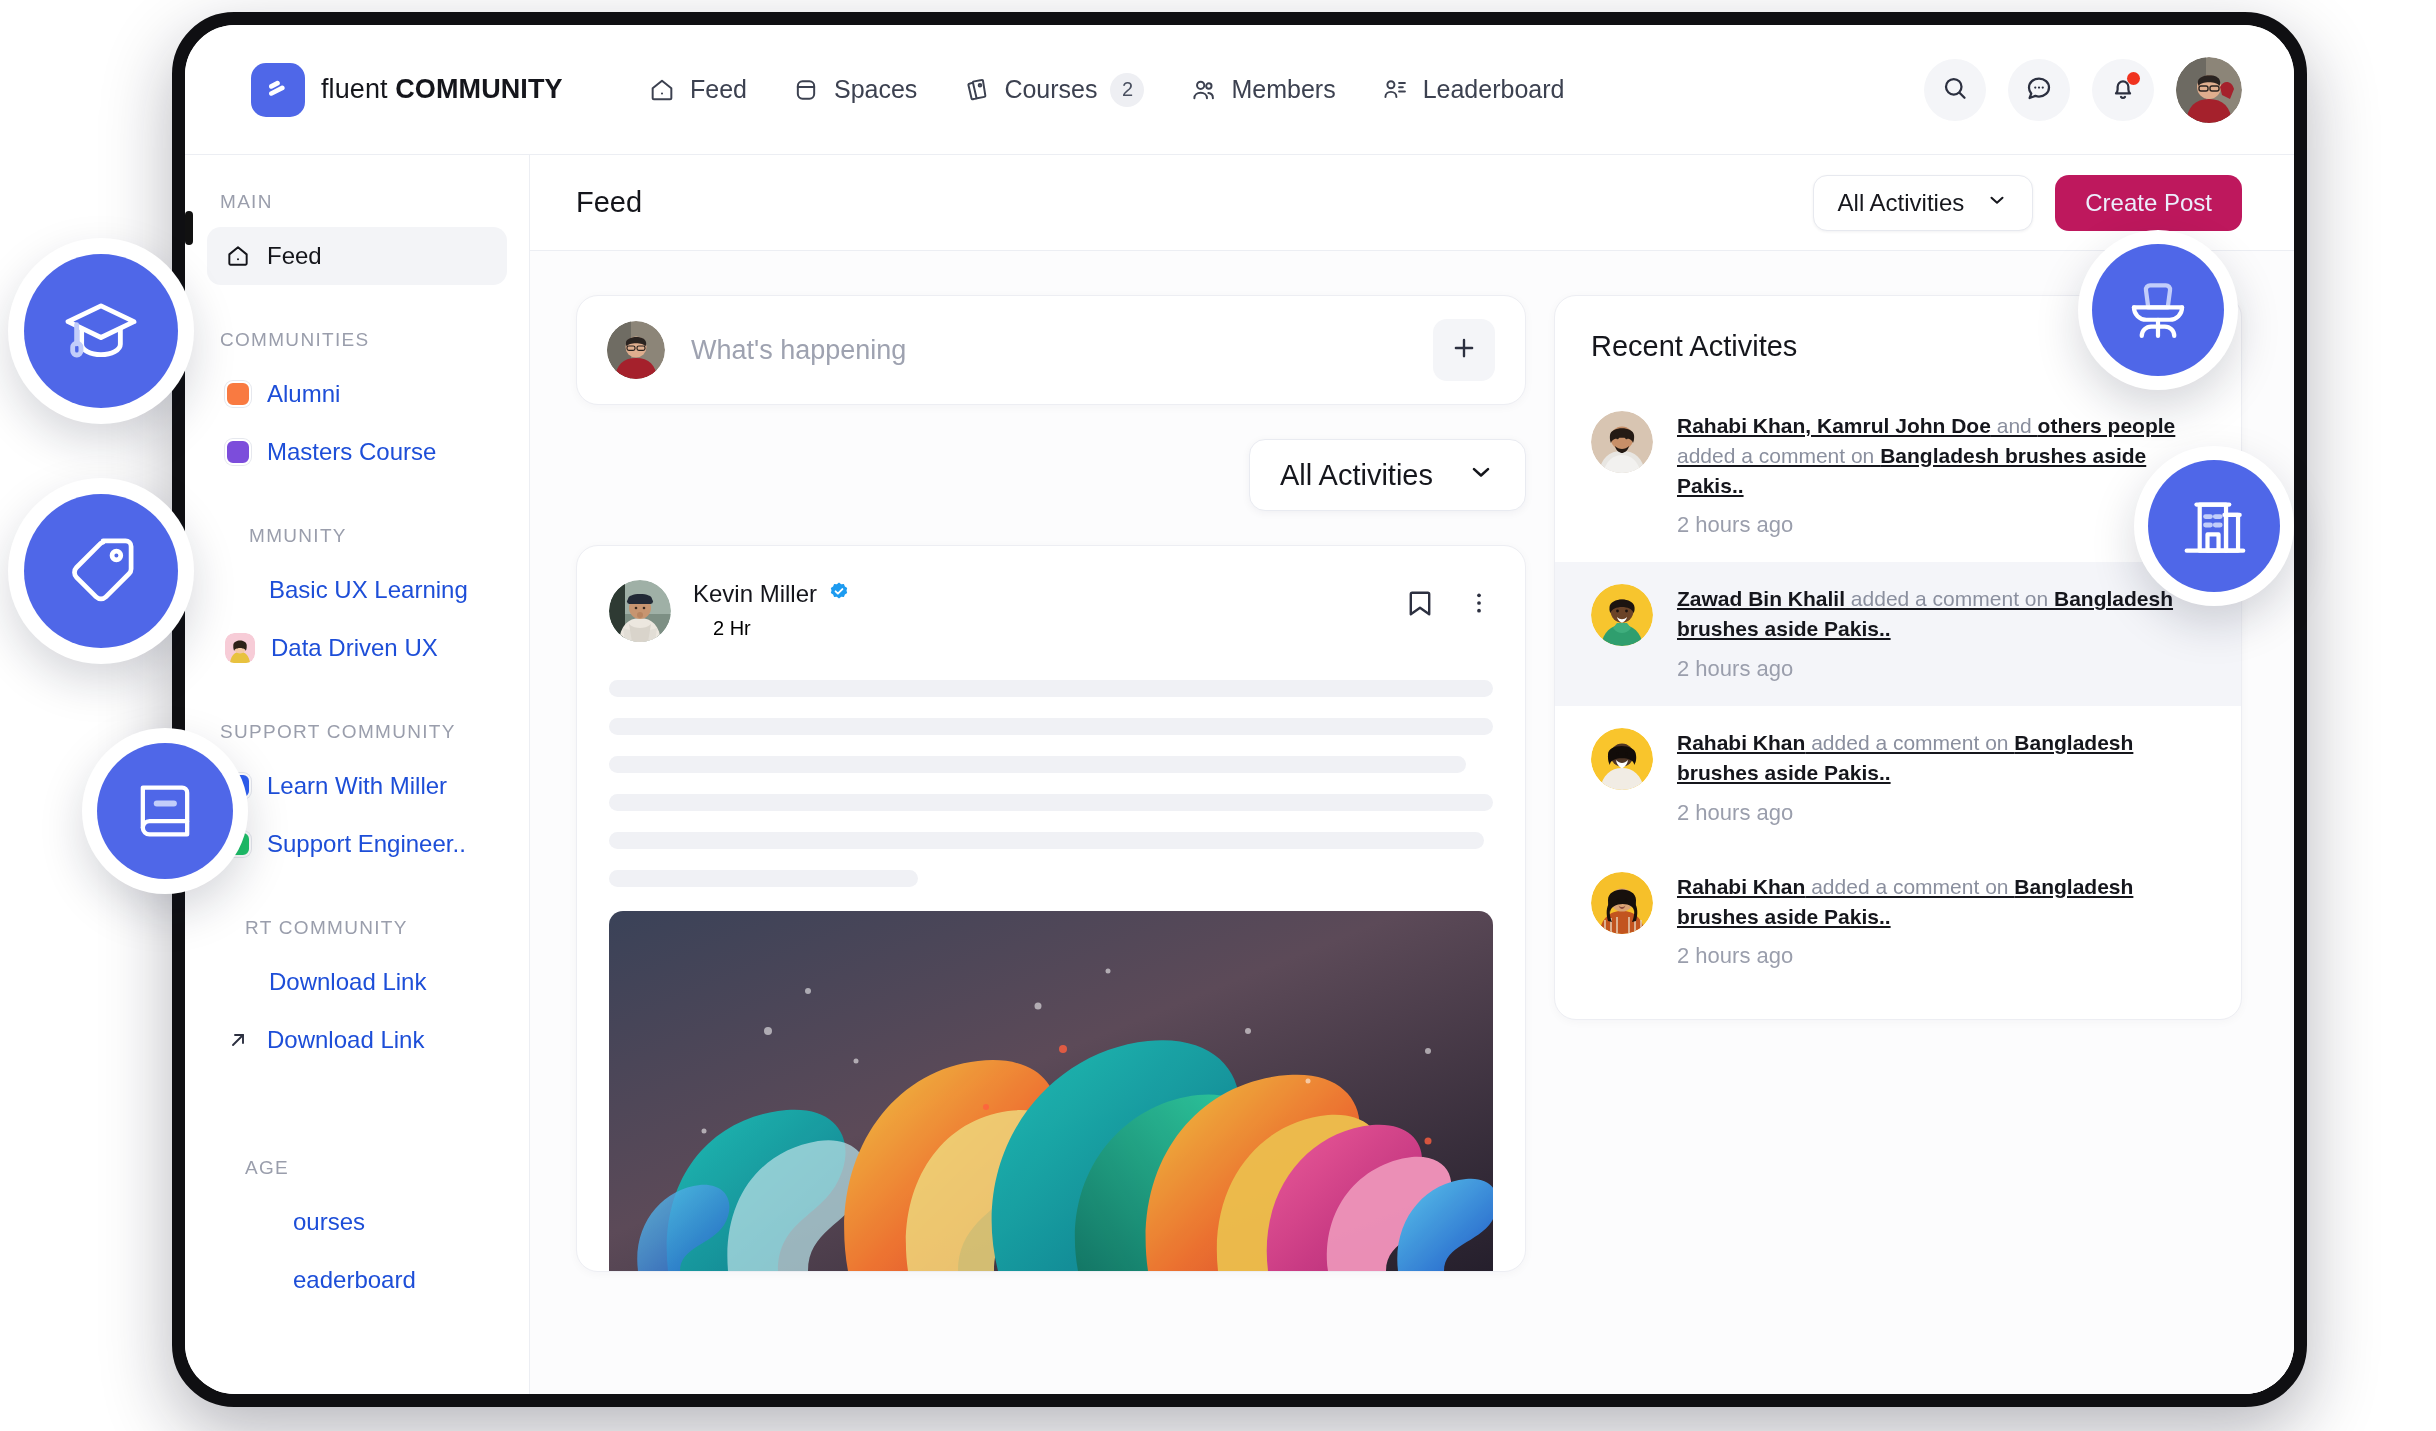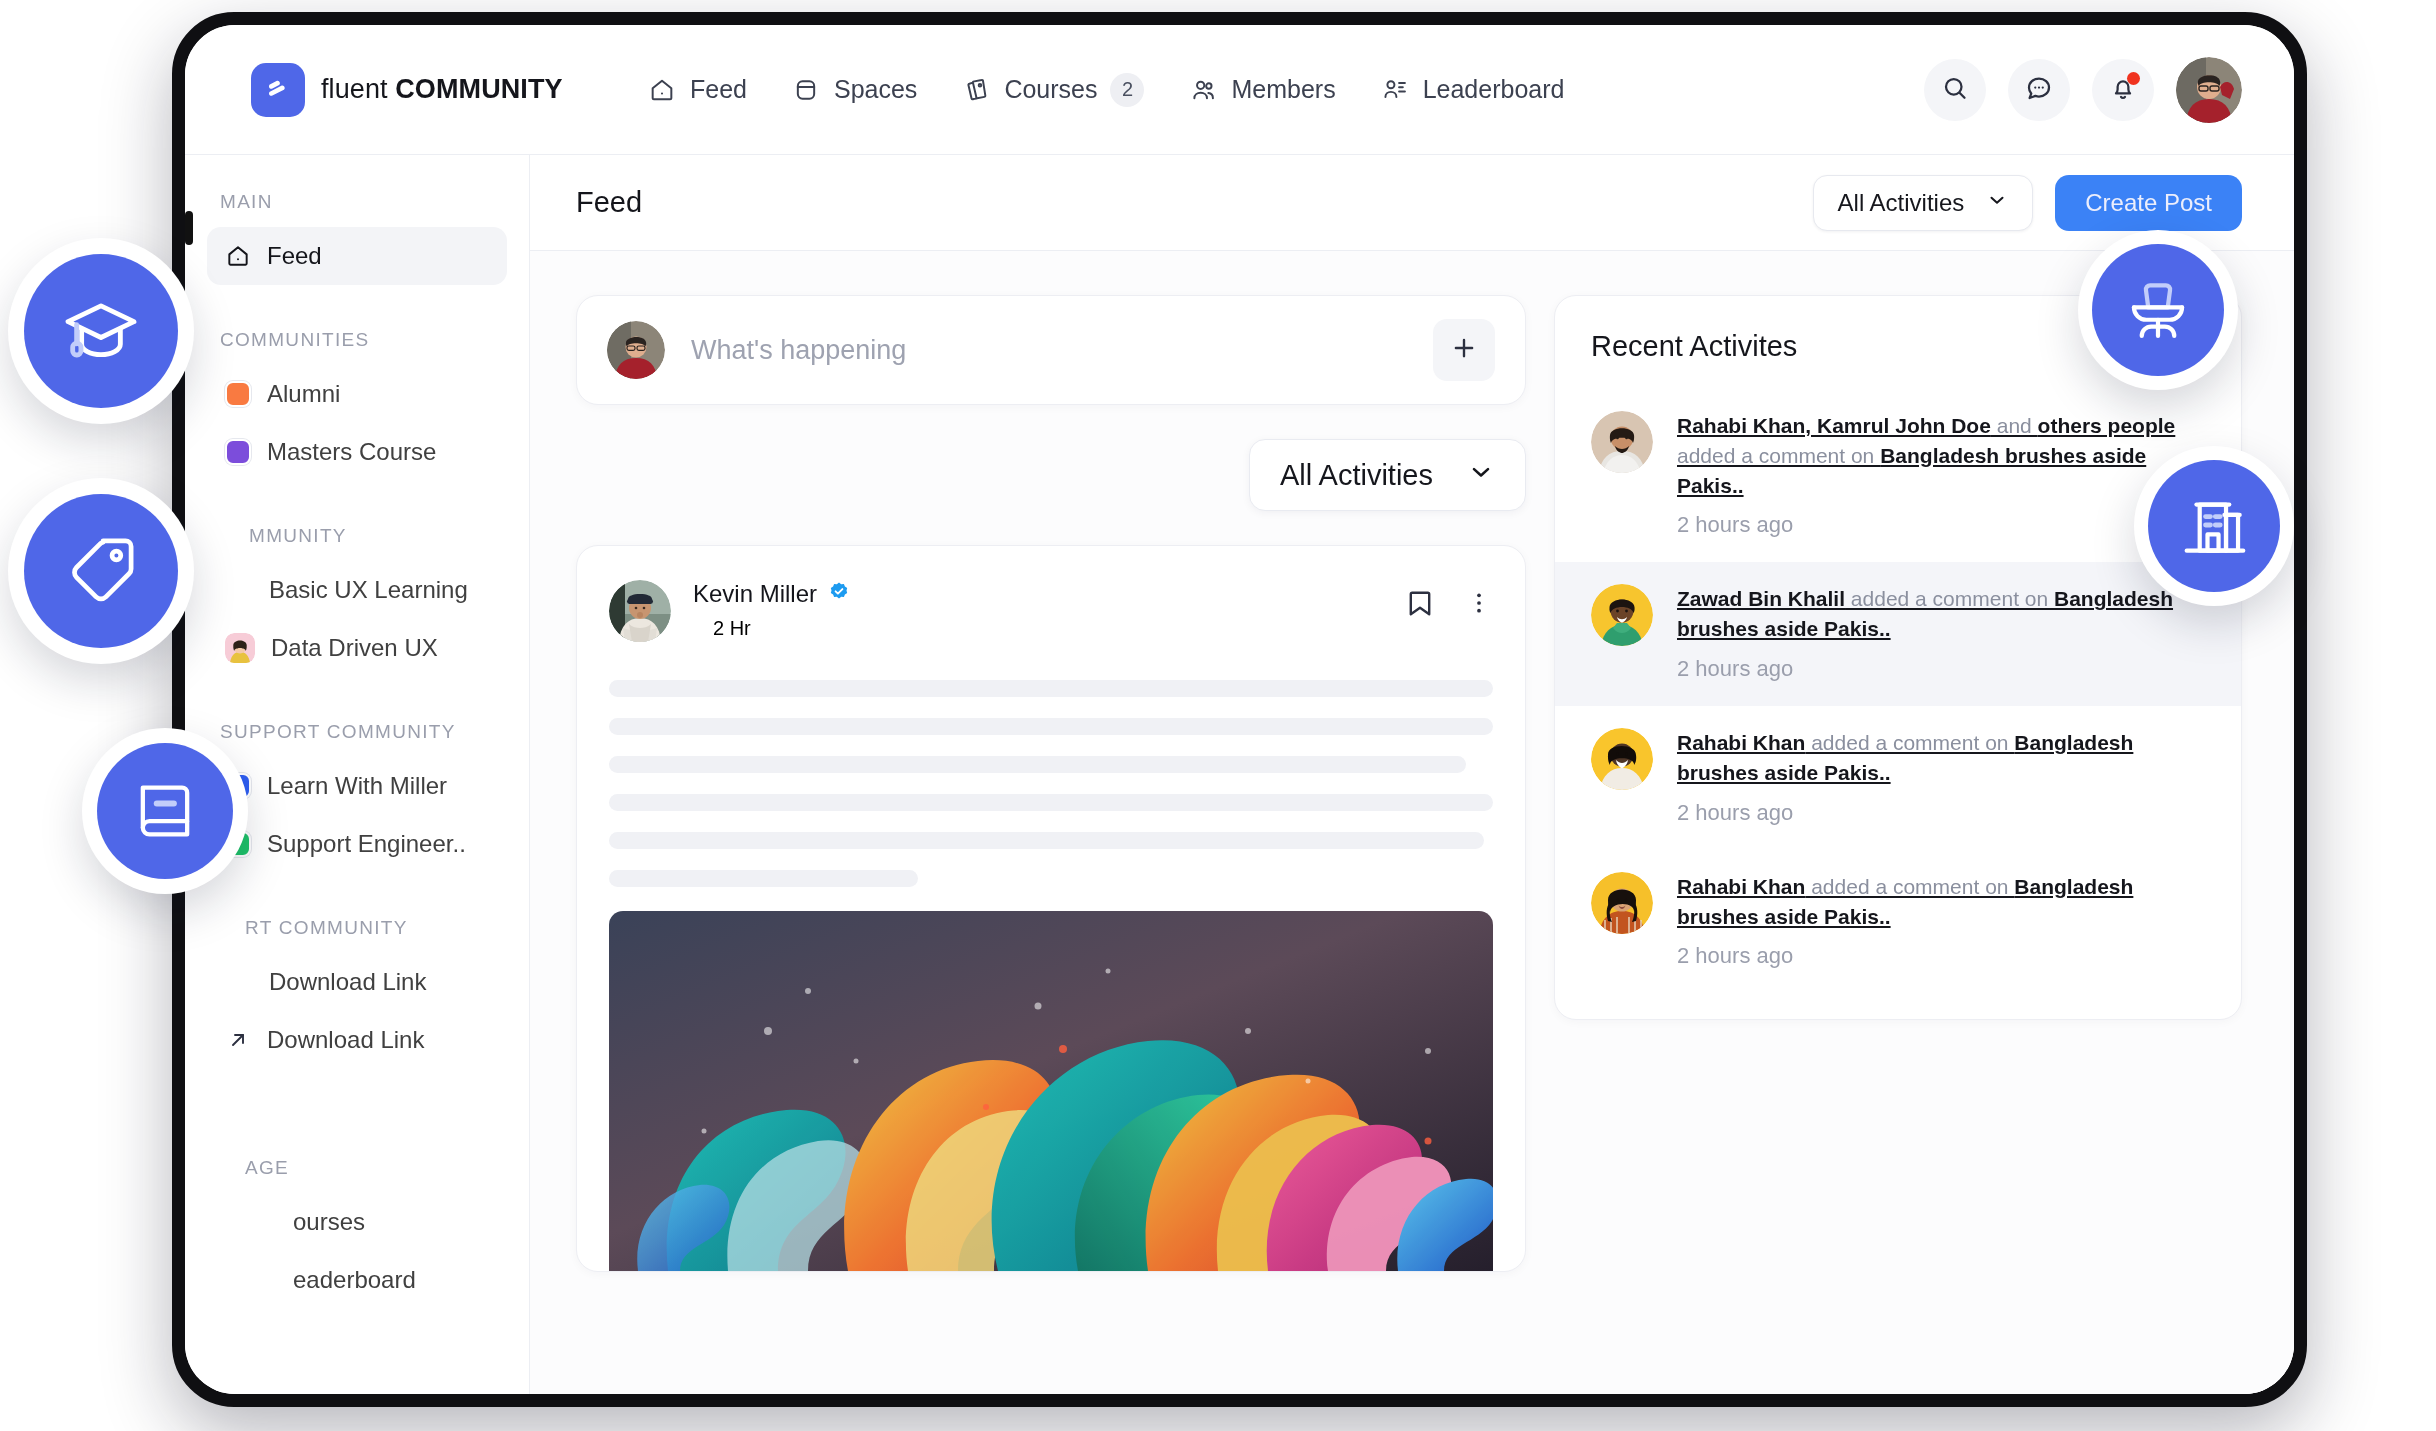--- a/index.html
+++ b/index.html
@@ -61,21 +61,21 @@
     width:345px; flex:0 0 345px; background:#fff; border-right:1px solid #eceef3;
     padding:36px 0 0 0; position:relative;
   }
   .side-group-label{
     font-size:19px;letter-spacing:1.3px;color:#9a9eac;font-weight:400;
     margin:0 0 14px 35px; text-transform:uppercase;
   }
   .side-group-label.gap{ margin-top:44px; }
   .side-item{
     display:flex;align-items:center;gap:16px;
-    height:58px;margin:0 22px;padding:0 18px;border-radius:14px;color:#404040;font-size:24px;cursor:pointer;
+    height:58px;margin:0 22px;padding:0 18px;border-radius:14px;color:#1d4ed8;font-size:24px;cursor:pointer;
     white-space:nowrap;
   }
   .side-item.active{ background:#f3f4f7; color:#14151b; }
   .active-rail{ position:absolute; left:0; width:8px; height:34px; border-radius:4px; background:#111; }
   .sw{ width:26px;height:26px;border-radius:8px;flex:0 0 auto;border:2px solid #fff; box-shadow:0 0 0 1px #e6e8ee;}
   .emoji-av{ width:30px;height:30px;border-radius:9px;flex:0 0 auto;overflow:hidden; }
   .side-ico{ width:26px;height:26px;display:flex;align-items:center;justify-content:center;flex:0 0 auto; }
   .side-item.noicon{ padding-left:62px; }
 
   
@@ -86,21 +86,21 @@
   }
   .page-title{ font-size:29px;color:#14151b; }
   .head-actions{ display:flex;align-items:center;gap:22px; }
   .select-pill{
     display:flex;align-items:center;gap:22px;height:56px;padding:0 24px;border-radius:14px;
     background:#fff;border:1px solid #e7e9ef;box-shadow:0 1px 3px rgba(20,22,40,.06);
     font-size:24px;color:#16171d;cursor:pointer;white-space:nowrap;
   }
   .btn-create{
     height:56px;padding:0 30px;border-radius:14px;border:none;
-    background:#3b82f6;color:#eceefc;font-size:24px;cursor:pointer;
+    background:#be185d;color:#eceefc;font-size:24px;cursor:pointer;
     font-family:"Liberation Sans",sans-serif; filter:blur(.4px);
   }
 
   .content-body{ flex:1; display:flex; gap:28px; padding:44px 52px 0 46px; background:#fcfcfd; min-height:0; }
   .col-feed{ width:950px; flex:0 0 950px; display:flex; flex-direction:column; gap:34px; min-width:0; }
   .col-side{ flex:1; min-width:0; }
 
   .card{ background:#fff;border:1px solid #edeef3;border-radius:22px;box-shadow:0 2px 10px rgba(25,28,50,.035); }
 
   .composer{ height:110px;display:flex;align-items:center;padding:0 30px;gap:26px; }

